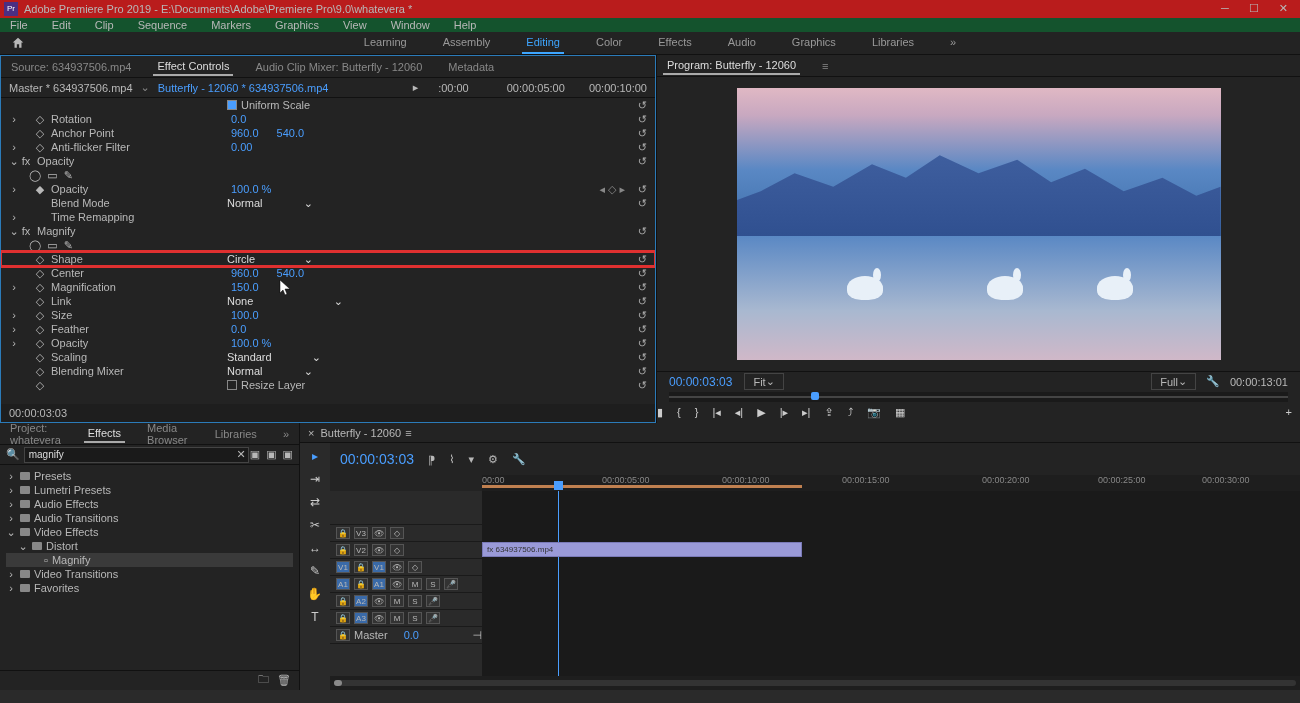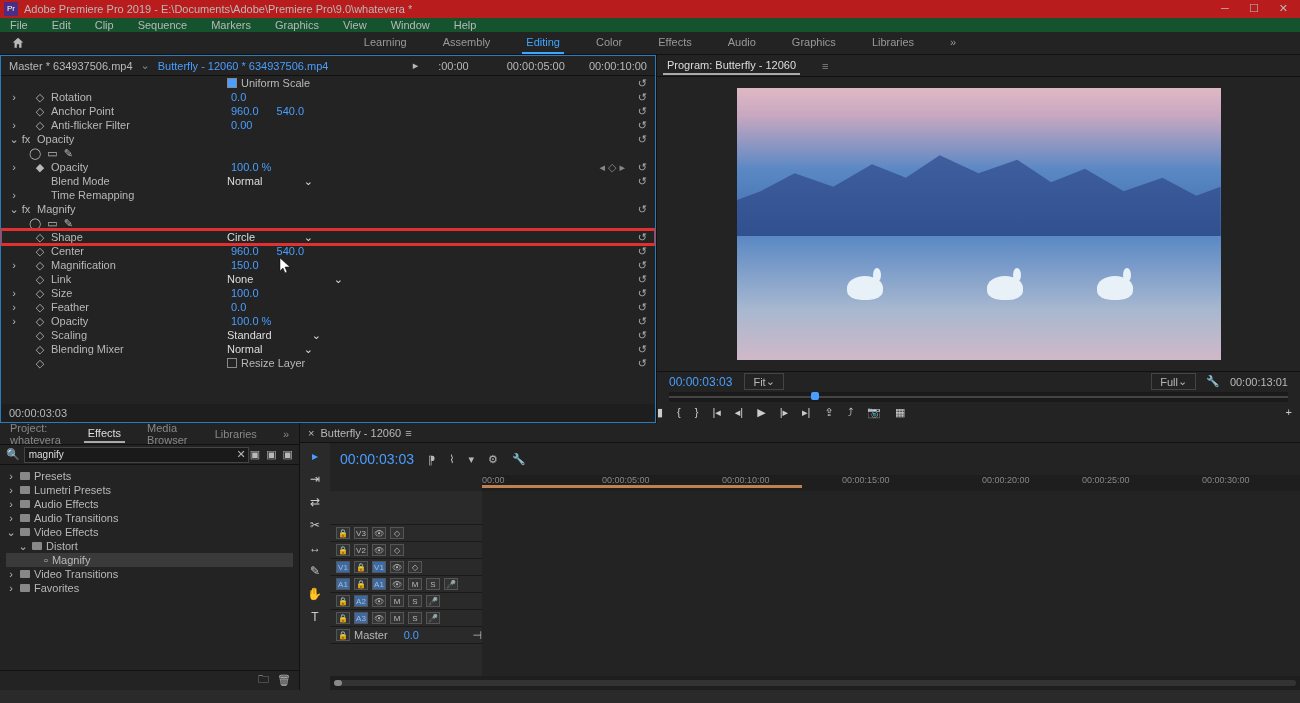--- a/index.html
+++ b/index.html
@@ -135,20 +135,26 @@
     <span>Graphics</span>
     <span>Libraries</span>
     <span>»</span>
   </div>
 </div>
 
 <div class="content col">
   <div class="upper">
 
     <div class="left-top">
+      <div class="panel-tabs">
+        <span>Source: 634937506.mp4</span>
+        <span class="active">Effect Controls</span>
+        <span>Audio Clip Mixer: Butterfly - 12060</span>
+        <span>Metadata</span>
+      </div>
       <div class="master-row">
         <span>Master * 634937506.mp4</span>
         <span style="color:#888">⌄</span>
         <span class="blue">Butterfly - 12060 * 634937506.mp4</span>
         <span style="margin-left:auto;cursor:pointer">▸</span>
         <span style="margin-left:12px">:00:00</span>
         <span style="margin-left:30px">00:00:05:00</span>
         <span style="margin-left:16px">00:00:10:00</span>
       </div>
       <div class="effect-list">
@@ -469,21 +475,21 @@
             <span>⚙</span>
             <span>🔧</span>
           </div>
           <div class="tl-ruler">
             <div class="zone"></div>
             <span class="tick" style="left:0">00:00</span>
             <span class="tick" style="left:120px">00:00:05:00</span>
             <span class="tick" style="left:240px">00:00:10:00</span>
             <span class="tick" style="left:360px">00:00:15:00</span>
             <span class="tick" style="left:500px">00:00:20:00</span>
-            <span class="tick" style="left:600px">00:00:25:00</span>
+            <span class="tick" style="left:616px">00:00:25:00</span>
             <span class="tick" style="left:720px">00:00:30:00</span>
           </div>
           <div class="tl-tracks">
             <div class="track-headers">
               <div class="track-row" style="height:34px"></div>
               <div class="track-row">
                   <span class="tbtn">🔒</span>
                   <span class="tbtn">V3</span>
                   <span class="tbtn">👁</span>
                   <span class="tbtn">◇</span>
@@ -526,20 +532,24 @@
                   <span class="tbtn">S</span>
                   <span class="tbtn">🎤</span>
                 </div>
               <div class="track-row">
                   <span class="tbtn">🔒</span>
                   <span>Master</span>
                   <span style="margin-left:12px;color:#4a9eff">0.0</span>
                   <span style="margin-left:auto">⊣</span>
                 </div>
             </div>
+            <div class="track-area">
+              <div class="playhead"></div>
+              <div class="clip">fx  634937506.mp4</div>
+            </div>
           </div>
           <div style="height:14px;background:#1e1e1e;display:flex;align-items:center;padding:0 4px">
             <span style="flex:1;height:6px;background:#333;border-radius:3px;position:relative">
               <span style="position:absolute;left:0;width:8px;height:6px;background:#888;border-radius:3px"></span>
             </span>
           </div>
         </div>
       </div>
     </div>
   </div>

